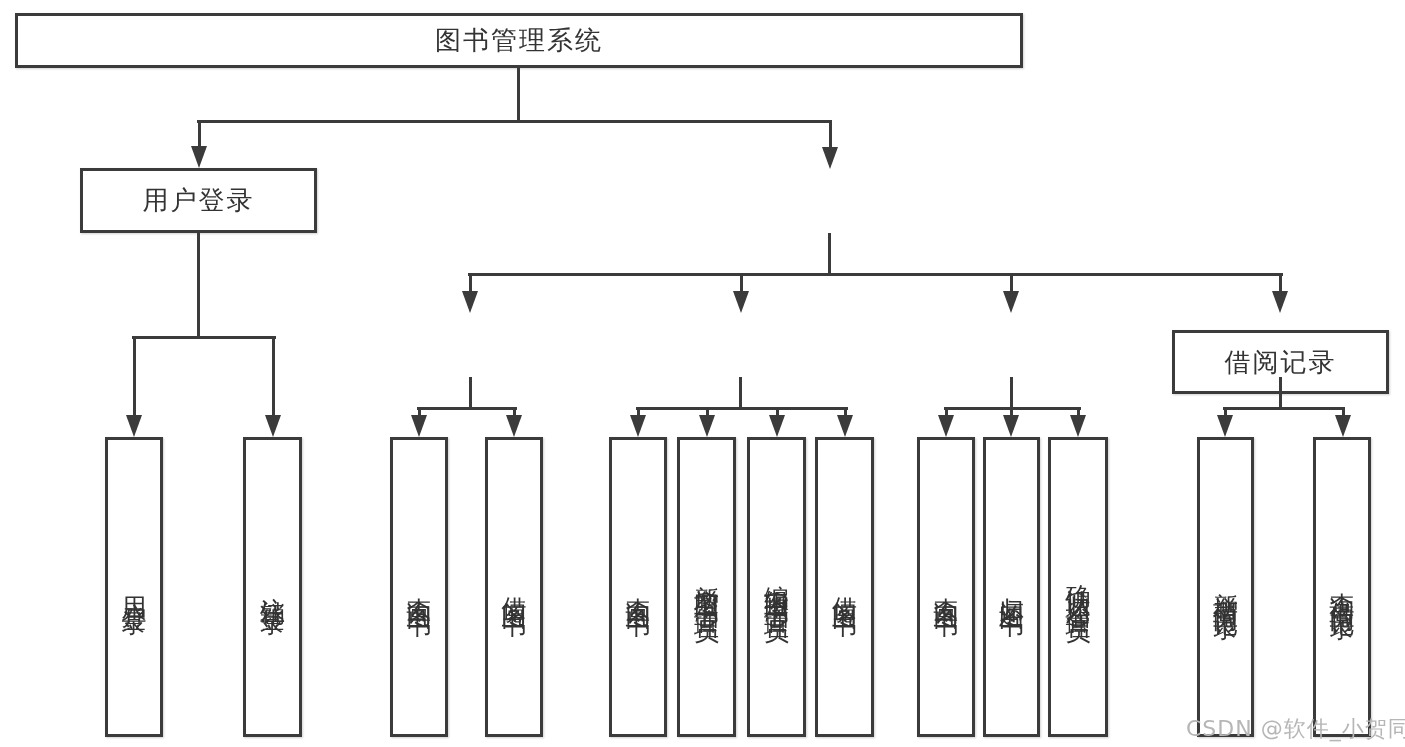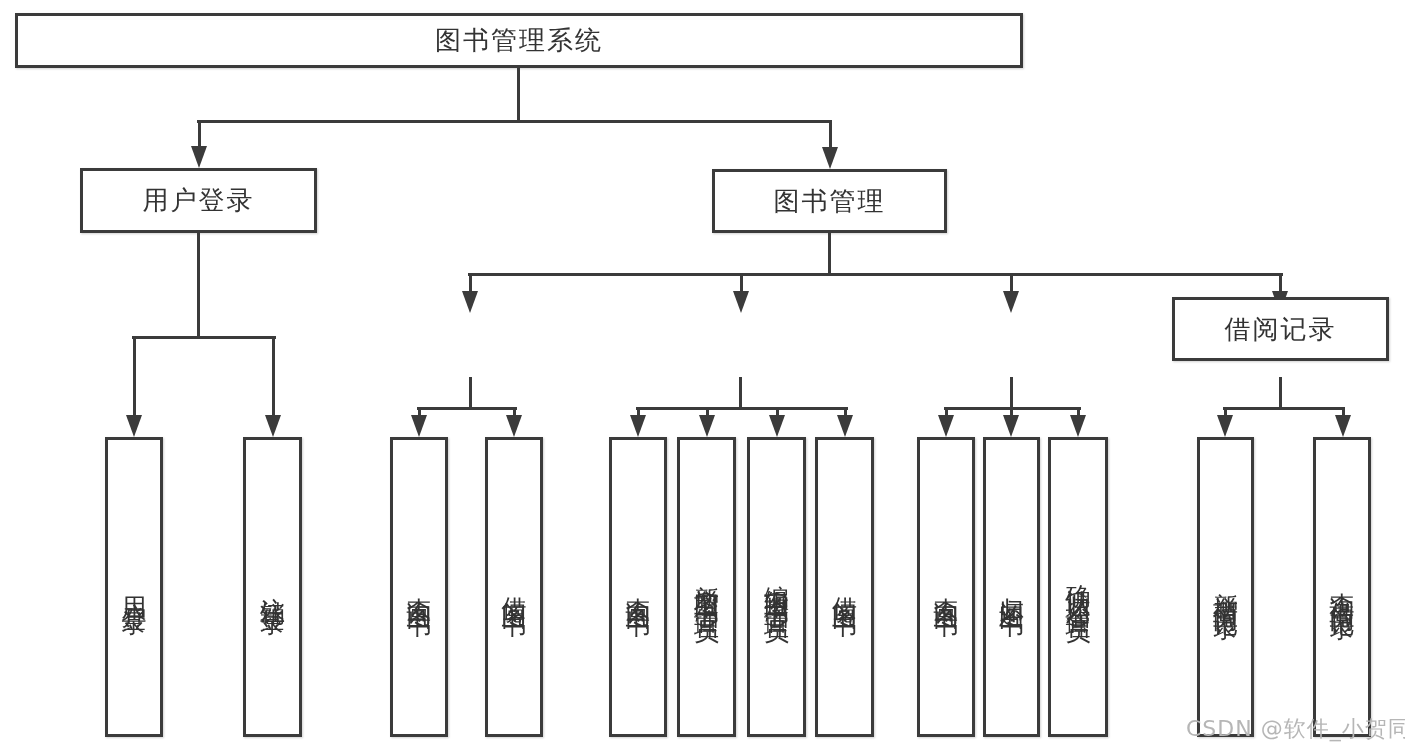--- a/index.html
+++ b/index.html
@@ -48,35 +48,34 @@
 <div class="canvas">
 
   <div class="hbox" style="left:15px;top:13px;width:1008px;height:55px">图书管理系统</div>
 
   <div class="vline" style="left:517px;top:68px;height:52px"></div>
   <div class="hline" style="left:197px;top:120px;width:634px"></div>
   <div class="arrow" style="left:191px;top:120px;height:48px"></div>
   <div class="arrow" style="left:822px;top:120px;height:49px"></div>
 
   <div class="hbox" style="left:80px;top:168px;width:237px;height:65px">用户登录</div>
-  <div class="hbox" style="left:712px;top:169px;width:235px;height:64px">图书管理</div>
 
   <div class="vline" style="left:197px;top:233px;height:103px"></div>
   <div class="hline" style="left:132px;top:336px;width:144px"></div>
   <div class="arrow" style="left:126px;top:336px;height:101px"></div>
   <div class="arrow" style="left:265px;top:336px;height:101px"></div>
 
   <div class="vline" style="left:828px;top:233px;height:40px"></div>
   <div class="hline" style="left:468px;top:273px;width:815px"></div>
   <div class="arrow" style="left:462px;top:273px;height:40px"></div>
   <div class="arrow" style="left:733px;top:273px;height:40px"></div>
   <div class="arrow" style="left:1003px;top:273px;height:40px"></div>
   <div class="arrow" style="left:1272px;top:273px;height:40px"></div>
 
-  <div class="hbox" style="left:1172px;top:297px;width:217px;height:64px">借阅记录</div>
+  <div class="hbox" style="left:1172px;top:330px;width:217px;height:64px">借阅记录</div>
 
   <div class="vline" style="left:469px;top:377px;height:30px"></div>
   <div class="hline" style="left:417px;top:407px;width:100px"></div>
   <div class="arrow" style="left:411px;top:407px;height:30px"></div>
   <div class="arrow" style="left:506px;top:407px;height:30px"></div>
 
   <div class="vline" style="left:739px;top:377px;height:30px"></div>
   <div class="hline" style="left:636px;top:407px;width:212px"></div>
   <div class="arrow" style="left:630px;top:407px;height:30px"></div>
   <div class="arrow" style="left:699px;top:407px;height:30px"></div>

